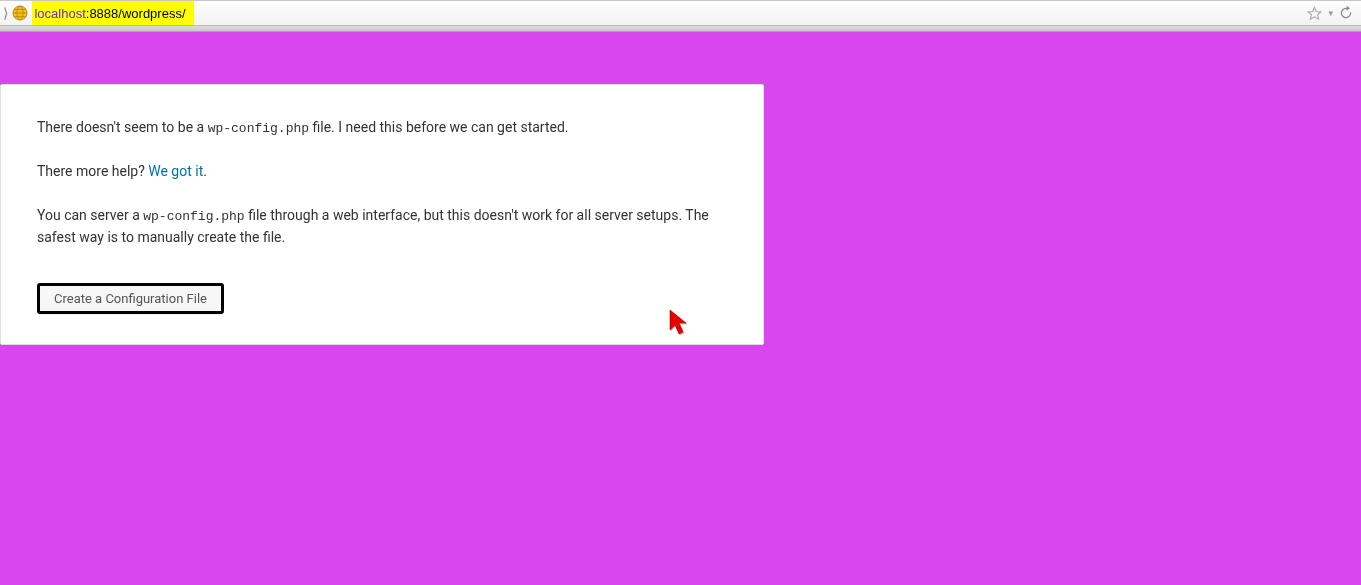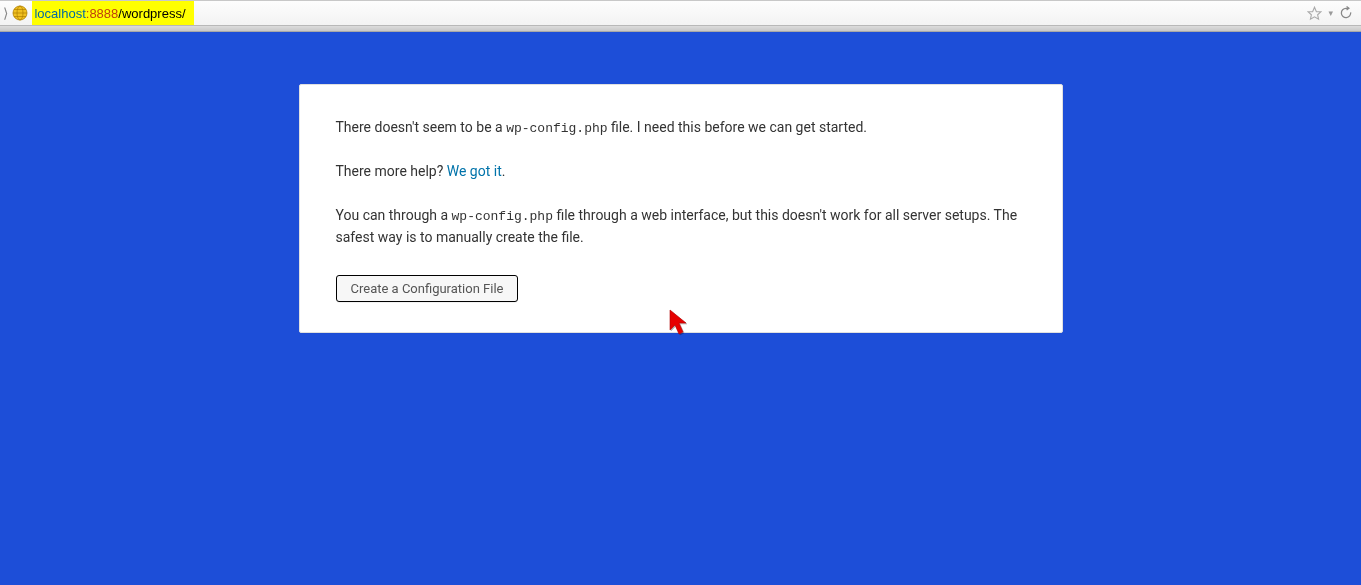--- a/index.html
+++ b/index.html
@@ -41,22 +41,22 @@
     .globe-icon svg { display: block; }
     .url-area {
       background: #ffff00;
       padding: 2px 8px 2px 2px;
       font-size: 13px;
       font-family: "Lucida Grande", Arial, sans-serif;
       height: 100%;
       display: flex;
       align-items: center;
     }
-    .url-host { color: #0369a1; }
-    .url-port { color: #c2410c; }
+    .url-host { color: #6d28d9; }
+    .url-port { color: #000000; }
     .url-path { color: #000000; }
     .toolbar-right {
       margin-left: auto;
       display: flex;
       align-items: center;
       gap: 6px;
       padding-right: 8px;
     }
     .star-icon, .dropdown-icon, .reload-icon {
       color: #999;
@@ -68,25 +68,24 @@
     .star-icon svg, .reload-icon svg { display: block; }
     .dropdown-icon {
       font-size: 9px;
     }
     .divider-bar {
       height: 6px;
       background: linear-gradient(to bottom, #dcdcdc, #c8c8c8);
       border-bottom: 1px solid #a8a8a8;
     }
     .page-area {
-      background: #1d4ed8;
+      background: #d946ef;
       height: calc(585px - 32px);
       padding-top: 52px;
       display: flex;
-      justify-content: center;
       align-items: flex-start;
     }
     .content-box {
       width: 764px;
       background: #fff;
       border: 1px solid #e0e0e0;
       border-radius: 2px;
       padding: 32px 36px 30px 36px;
       box-shadow: 0 1px 1px rgba(0,0,0,0.02);
       position: relative;
@@ -102,28 +101,29 @@
       font-family: Menlo, Monaco, Consolas, "Courier New", monospace;
       font-size: 13px;
     }
     a.help-link {
       color: #0073aa;
       text-decoration: none;
     }
     .create-button {
       display: inline-block;
       background: #f7f7f7;
-      border: 1px solid #000000;
+      border: 3px solid #000000;
       border-radius: 3px;
       padding: 5px 14px;
       font-size: 13px;
       color: #555;
       cursor: pointer;
       font-family: inherit;
       box-shadow: 0 1px 0 rgba(0,0,0,0.05);
+      margin-top: 8px;
     }
     .cursor-arrow {
       position: absolute;
       left: 662px;
       top: 306px;
       pointer-events: none;
     }
   </style>
 </head>
 <body>
@@ -163,21 +163,21 @@
 
 <div class="page-area">
   <div class="content-box">
     <p>
       <span>There doesn't seem to be a </span><code>wp-config.php</code><span> file. I need this before we can get started.</span>
     </p>
     <p>
       <span>There more help? </span><a href="#" class="help-link">We got it</a><span>.</span>
     </p>
     <p>
-      <span>You can through a </span><code>wp-config.php</code><span> file through a web interface, but this doesn't work for all server setups. The safest way is to manually create the file.</span>
+      <span>You can server a </span><code>wp-config.php</code><span> file through a web interface, but this doesn't work for all server setups. The safest way is to manually create the file.</span>
     </p>
     <button class="create-button">Create a Configuration File</button>
   </div>
 </div>
 
 <div class="cursor-arrow">
   <svg width="40" height="40" viewBox="0 0 40 40">
     <defs>
       <filter id="ds" x="-20%" y="-20%" width="140%" height="140%">
         <feDropShadow dx="1" dy="1" stdDeviation="0.5" flood-opacity="0.3"></feDropShadow>

